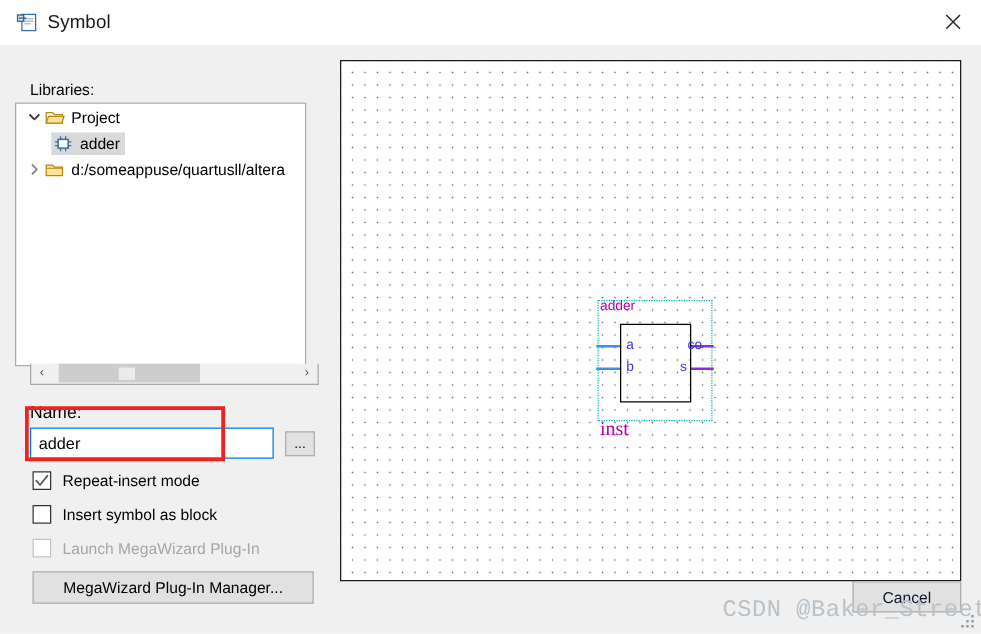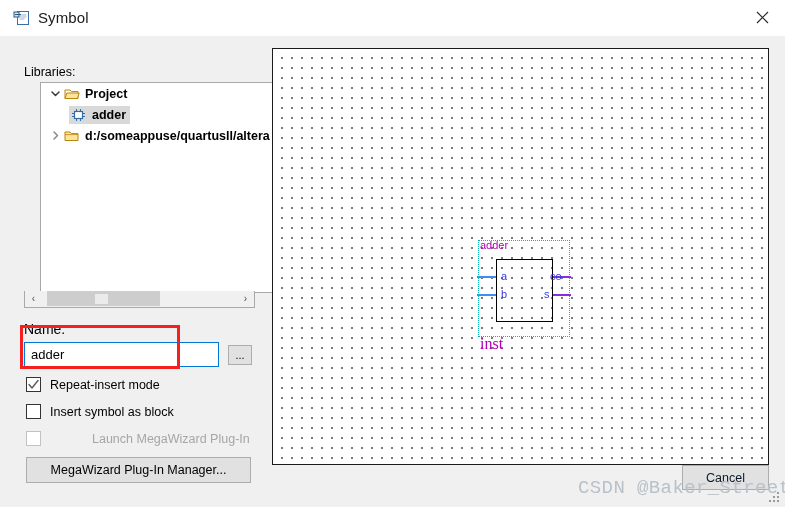--- a/index.html
+++ b/index.html
@@ -59,26 +59,25 @@
 
   
   .lbl-libraries {
     position: absolute;
     left: 24px; top: 29px;
     font-size: 12.5px;
     color: #000;
   }
   .tree-box {
     position: absolute;
-    left: 40px; top: 46px;
+    left: 12px; top: 46px;
     width: 231px; height: 209px;
     background: #ffffff;
     border: 1px solid #a9a9a9;
     overflow: hidden;
-    font-weight: bold;
   }
   .tree-row {
     position: relative;
     height: 21px;
     display: flex;
     align-items: center;
     white-space: nowrap;
     font-size: 12.5px;
   }
   .tree-row.lv0 { padding-left: 6px; }
@@ -197,21 +196,21 @@
   .cbrow {
     position: absolute;
     left: 26px;
     display: flex;
     align-items: center;
     font-size: 12.5px;
     cursor: pointer;
   }
   .cbrow.r1 { top: 341px; }
   .cbrow.r2 { top: 368px; }
-  .cbrow.r3 { top: 395px; cursor: default; gap: 42px; }
+  .cbrow.r3 { top: 395px; cursor: default; }
   .cbox {
     width: 15px; height: 15px;
     box-sizing: border-box;
     border: 1px solid #333333;
     background: #ffffff;
     margin-right: 9px;
     position: relative;
     flex: 0 0 15px;
   }
   .cbox.disabled { border-color: #c2c2c2; }

